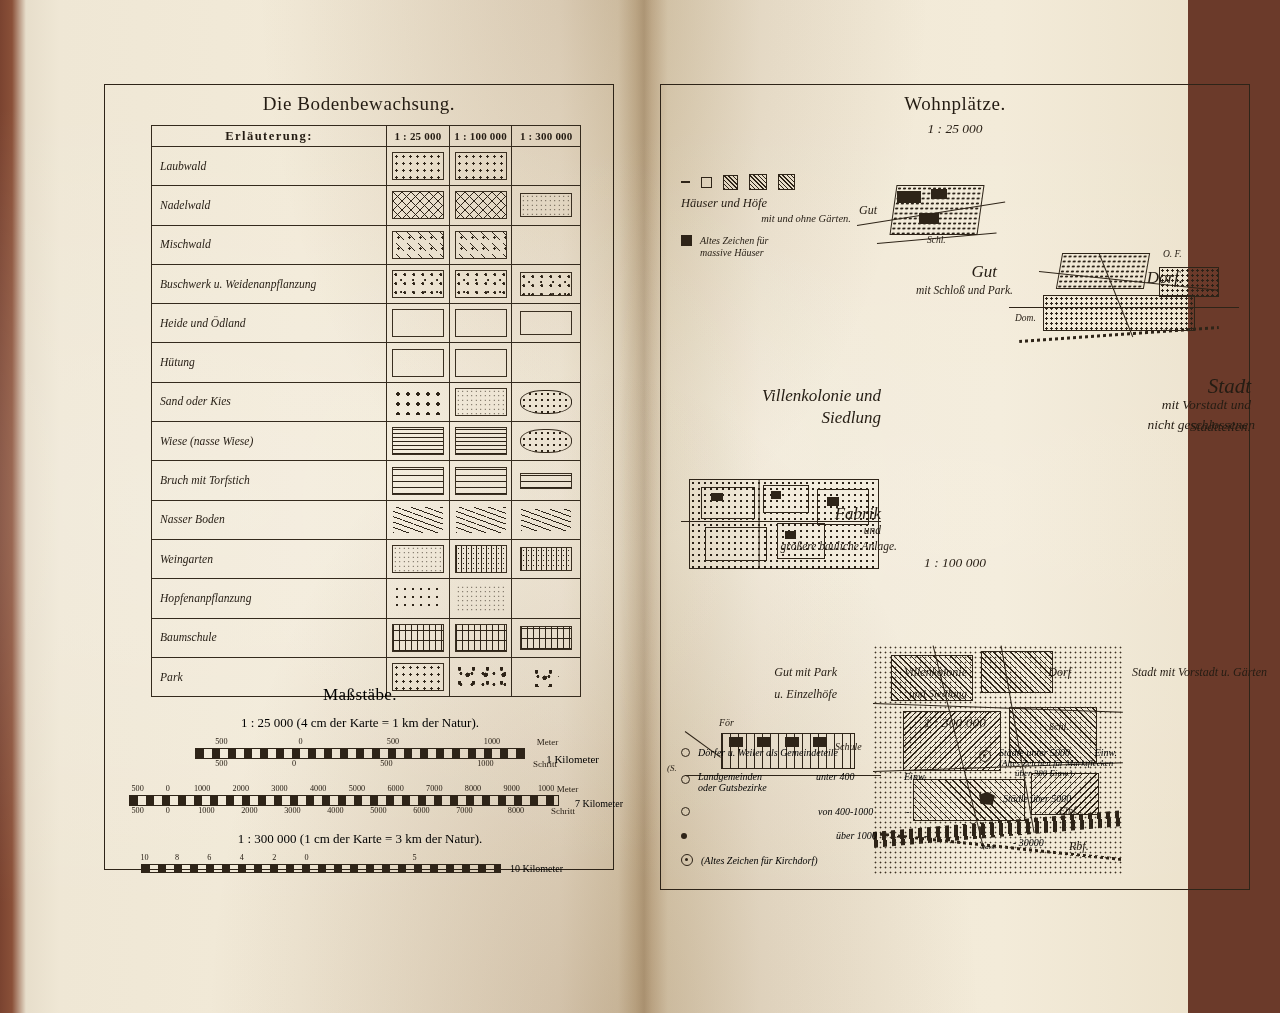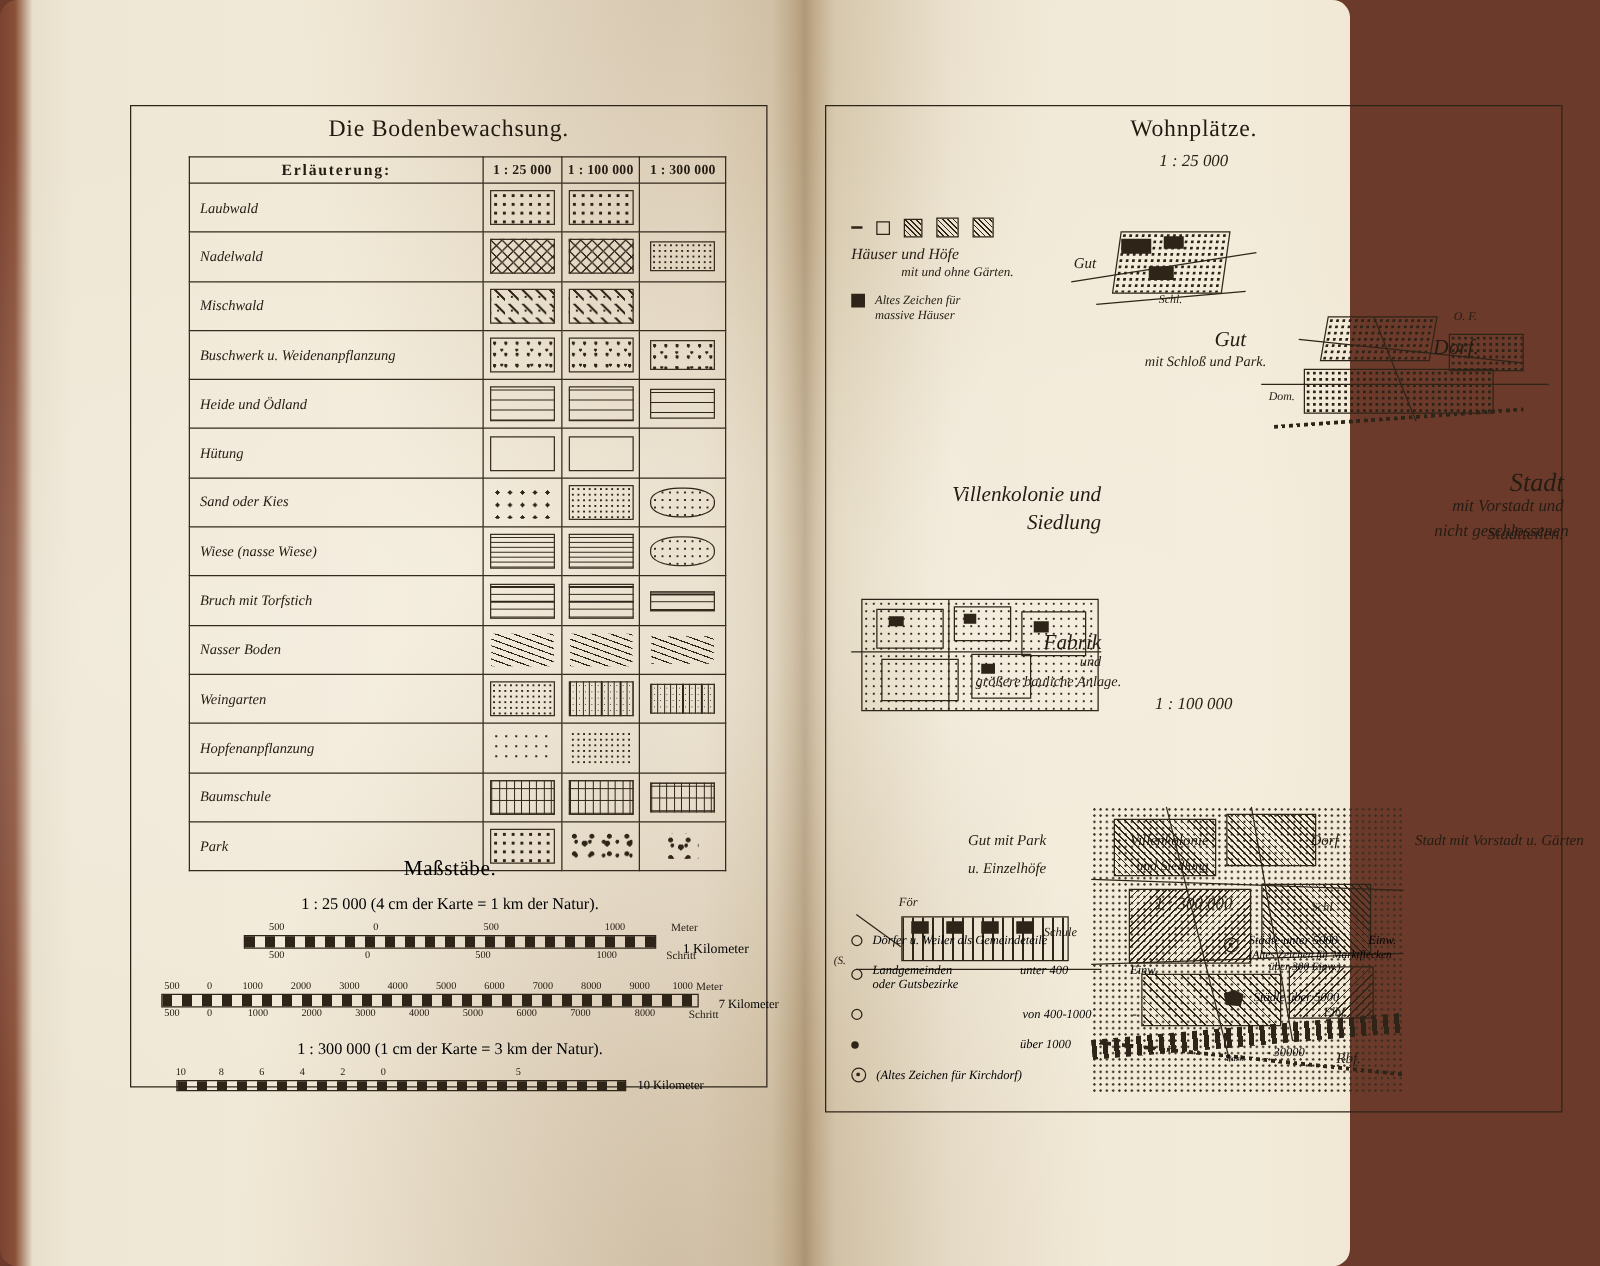--- a/index.html
+++ b/index.html
@@ -8,34 +8,33 @@
     background: #6b3a2a;
   }
   body {
     width: 1280px;
     height: 1013px;
     overflow: hidden;
     font-family: "Liberation Serif", serif;
   }
   #book {
     position: relative;
-    width: 1080px;
+    width: 1188px;
     height: 1013px;
     background:
       linear-gradient(90deg,
         #7a4330 0px, #8a5038 12px,
         #e7decb 26px, #efe7d5 60px,
         #f2ead8 300px, #f0e7d4 560px,
         #e2d6bd 618px, #c9b798 636px,
         #b8a485 644px, #cdbb9d 652px,
         #e4d9c0 668px,
         #f1e9d7 760px, #f3ebd9 1000px,
         #ece2cc 1210px, #dfd2b6 1248px,
         #9a6046 1262px, #7a4330 1280px);
-    border-radius: 14px;
   }
   
   #book:before {
     content: "";
     position: absolute;
     inset: 0;
     background:
       radial-gradient(ellipse at 18% 50%, rgba(255,255,255,0.18) 0%, rgba(255,255,255,0) 58%),
       radial-gradient(ellipse at 80% 50%, rgba(255,255,255,0.14) 0%, rgba(255,255,255,0) 58%),
       radial-gradient(ellipse at 50% 104%, rgba(120,80,40,0.28) 0%, rgba(120,80,40,0) 46%),
@@ -567,21 +566,21 @@
 
       <div class="rsec" style="left:20px;top:88px;width:170px;">
         <div style="display:flex;align-items:center;gap:11px;height:18px;">
           <span class="dash"></span>
           <span class="sq-o"></span>
           <span class="sq-hatch"></span>
           <span class="sq-hatch" style="width:16px;height:14px"></span>
           <span class="sq-hatch" style="width:15px;height:14px"></span>
         </div>
         <div class="lbl" style="text-align:left;margin-top:5px;font-size:12.5px;">Häuser und Höfe</div>
-        <div class="lbl" style="text-align:center;font-size:10.5px;">mit und ohne Gärten.</div>
+        <div class="lbl" style="text-align:right;font-size:10.5px;">mit und ohne Gärten.</div>
         <div style="display:flex;align-items:flex-start;gap:8px;margin-top:10px;">
           <span class="sq-fill"></span>
           <span style="display:block">
             <span class="lbl" style="display:block;text-align:left;font-size:10px;">Altes Zeichen für</span>
             <span class="lbl" style="display:block;text-align:left;font-size:10px;">massive Häuser</span>
           </span>
         </div>
       </div>
 
       <div class="rsec mapbox" style="left:196px;top:94px;width:140px;height:80px;">
@@ -696,21 +695,21 @@
         </div>
         <div class="sym-col">
           <span class="circ-o"></span>
           <span style="width:112px;"></span>
           <span style="width:80px;">von 400-1000</span>
           <span>-</span>
         </div>
         <div class="sym-col">
           <span class="circ-f"></span>
           <span style="width:113px;"></span>
-          <span style="width:80px;">über 1000</span>
+          <span style="width:80px;margin-left:20px;">über 1000</span>
           <span>-</span>
         </div>
         <div class="sym-col" style="margin-top:8px">
           <span class="circ-ring"></span>
           <span>(Altes Zeichen für Kirchdorf)</span>
         </div>
       </div>
 
       <div class="rsec" style="left:318px;top:662px;width:262px;">
         <div class="sym-col" style="align-items:flex-start;">

